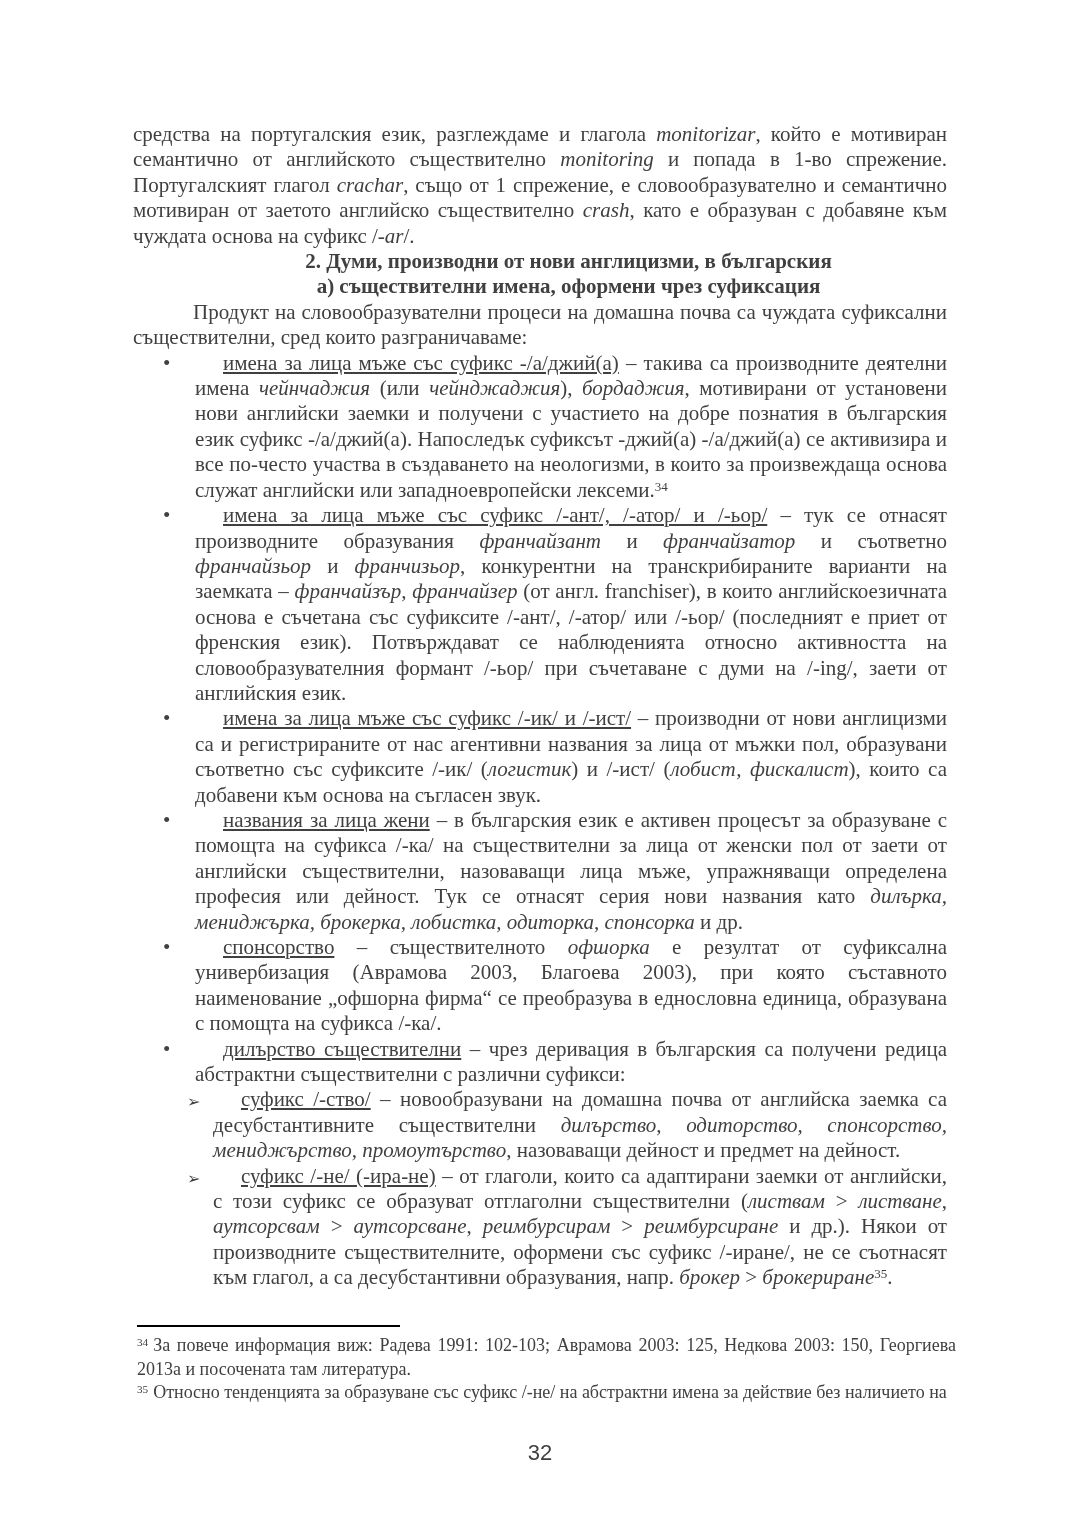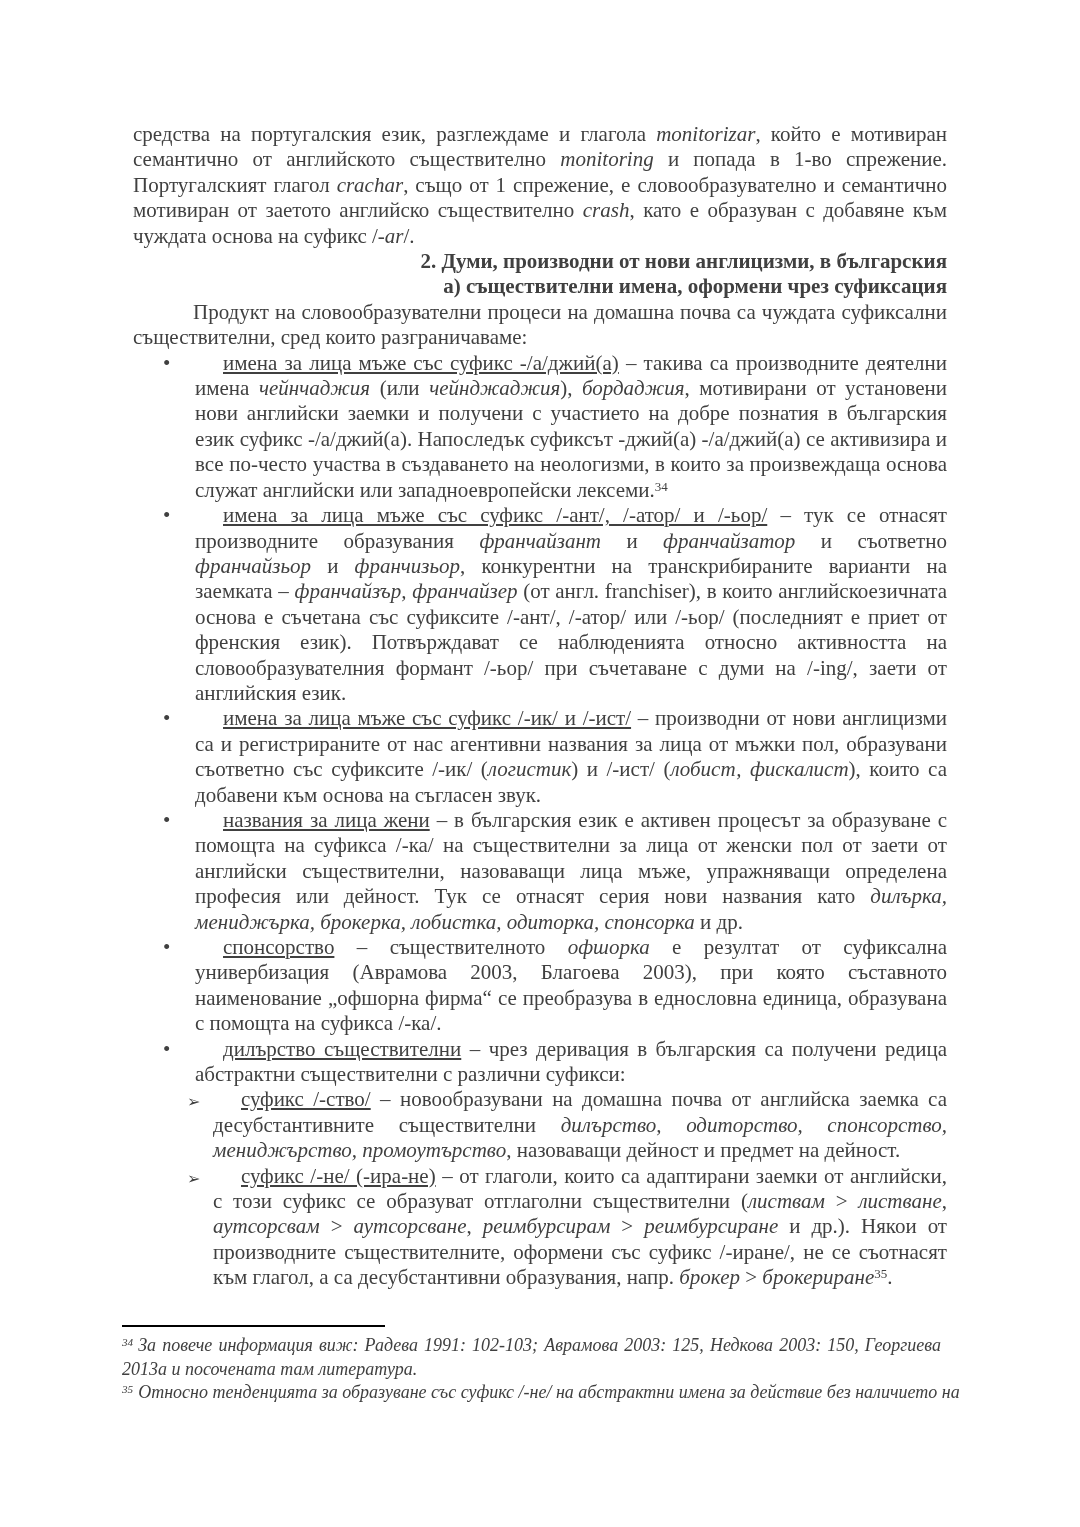--- a/index.html
+++ b/index.html
@@ -11,36 +11,36 @@
     overflow:hidden;
   }
   .content{
     position:absolute;left:133px;top:122px;width:814px;height:1198px;
     overflow:hidden;
     font-size:21px;line-height:25.4px;
     text-align:justify;
     hyphens:none;
   }
   .content p{margin:0;}
-  .heading{font-weight:bold;text-indent:57px;text-align:right;}
+  .heading{font-weight:bold;text-indent:57px;text-align:center;}
   .para-indent{text-indent:60px;}
   ul.bullets{list-style:none;margin:0;padding:0;}
   li.bullet{position:relative;padding-left:62px;margin:0;}
   li.bullet > .marker{position:absolute;left:30px;top:0;}
   li.sub{position:relative;padding-left:80px;margin:0;}
   li.sub > .marker{
     position:absolute;left:54px;top:2px;
     font-family:"DejaVu Sans",sans-serif;font-size:16px;line-height:25.4px;
   }
   .s-i{font-style:italic;}
   .s-u{text-decoration:underline;margin-left:28px;}
   .s-sup{font-size:0.62em;position:relative;top:-0.45em;line-height:0;}
   .footnotes{
-    position:absolute;left:122px;top:1325px;width:819px;
-    font-size:18px;line-height:23.5px;text-align:justify;font-style:italic;
+    position:absolute;left:137px;top:1325px;width:819px;
+    font-size:18px;line-height:23.5px;text-align:justify;
   }
   .fn-rule{width:263px;border-top:2px solid #000;margin:0 0 7px 0;}
   .footnotes p{margin:0;}
   .fn-marker{font-size:0.62em;position:relative;top:-0.45em;margin-right:5px;line-height:0;}
   .fn-nowrap{white-space:nowrap;}
   .page-number{
     position:absolute;left:0;right:0;top:1440px;
     text-align:center;
     font-family:"Liberation Sans",sans-serif;font-size:22px;
   }
@@ -95,14 +95,15 @@
   <div class="footnotes">
     <div class="fn-rule"></div>
     <p>
       <span class="fn-marker">34</span><span>За повече информация виж: Радева 1991: 102-103; Аврамова 2003: 125, Недкова 2003: 150, Георгиева 2013а и посочената там литература.</span>
     </p>
     <p class="fn-nowrap">
       <span class="fn-marker">35</span><span>Относно тенденцията за образуване със суфикс /-не/ на абстрактни имена за действие без наличието на</span>
     </p>
   </div>
 
+  <div class="page-number">32</div>
 
 </div>
 
 </body></html>

